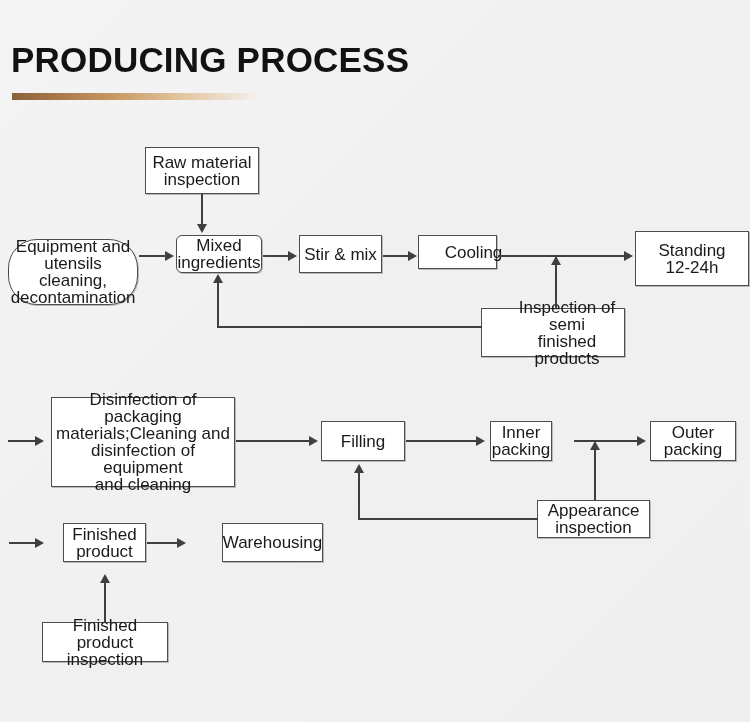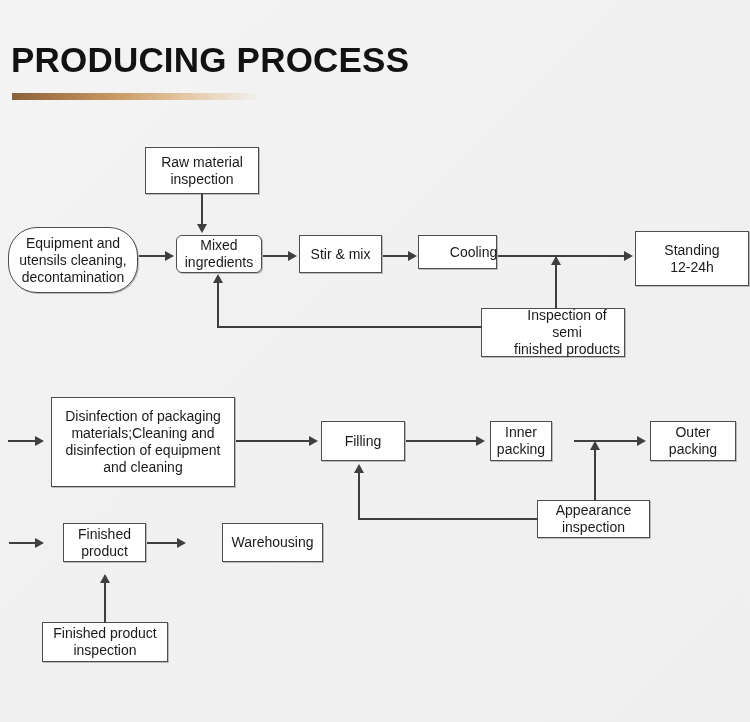--- a/index.html
+++ b/index.html
@@ -39,21 +39,21 @@
     height: 7px;
     background: linear-gradient(to right, #8a6239 0%, #a9774a 18%, #c99a64 42%, #e3c49e 68%, #f2f2f2 100%);
   }
   
   .node {
     position: absolute;
     box-sizing: border-box;
     background: #ffffff;
     border: 1px solid #4d4d4d;
     color: #1a1a1a;
-    font-size: 14px;
+    font-size: 17px;
     line-height: 17px;
     display: flex;
     align-items: center;
     justify-content: center;
     text-align: center;
     padding: 2px 4px;
     white-space: pre-line;
     box-shadow: 1px 1px 0 rgba(120,120,120,0.45);
   }
   .seg {
@@ -90,21 +90,21 @@
 
   <div id="title">PRODUCING PROCESS</div>
   <div id="title-rule"></div>
 
   <div class="node" style="left:145px; top:147px; width:114px; height:47px;">Raw material
 inspection</div>
 
   <div class="seg v" style="left:201px; top:194px; height:32px;"></div>
   <div class="head down" style="left:197px; top:224px;"></div>
 
-  <div class="node" style="left:8px; top:227px; width:130px; height:66px;border-radius:29px;">Equipment and
+  <div class="node" style="left:8px; top:239px; width:130px; height:66px;border-radius:29px;">Equipment and
 utensils cleaning,
 decontamination</div>
 
   <div class="seg h" style="left:139px; top:255px; width:28px;"></div>
   <div class="head right" style="left:165px; top:251px;"></div>
 
   <div class="node" style="left:176px; top:235px; width:86px; height:38px;border-radius:6px;">Mixed
 ingredients</div>
 
   <div class="seg h" style="left:263px; top:255px; width:27px;"></div>

